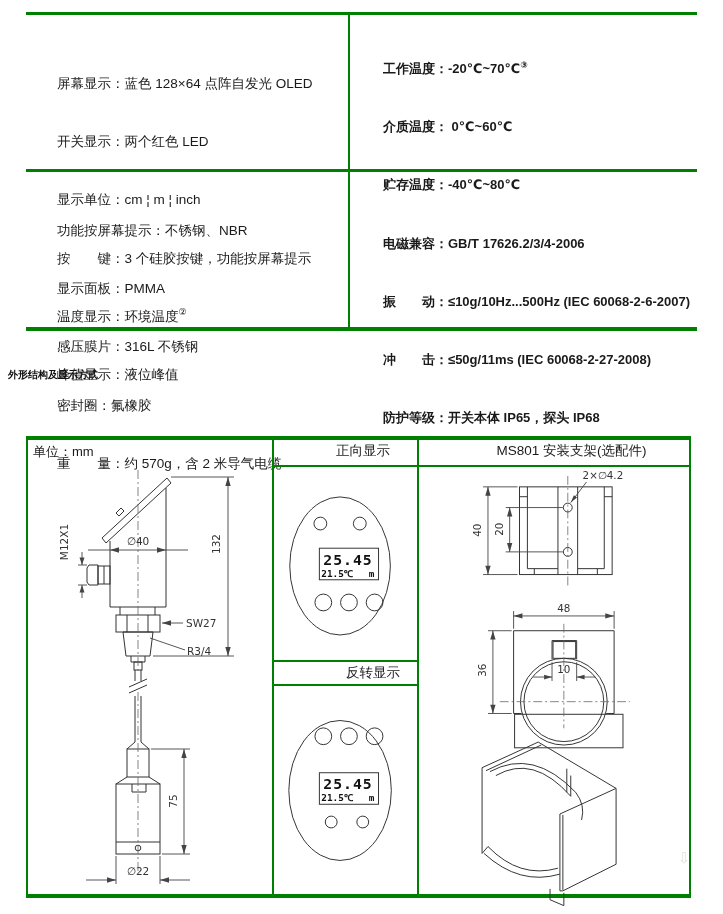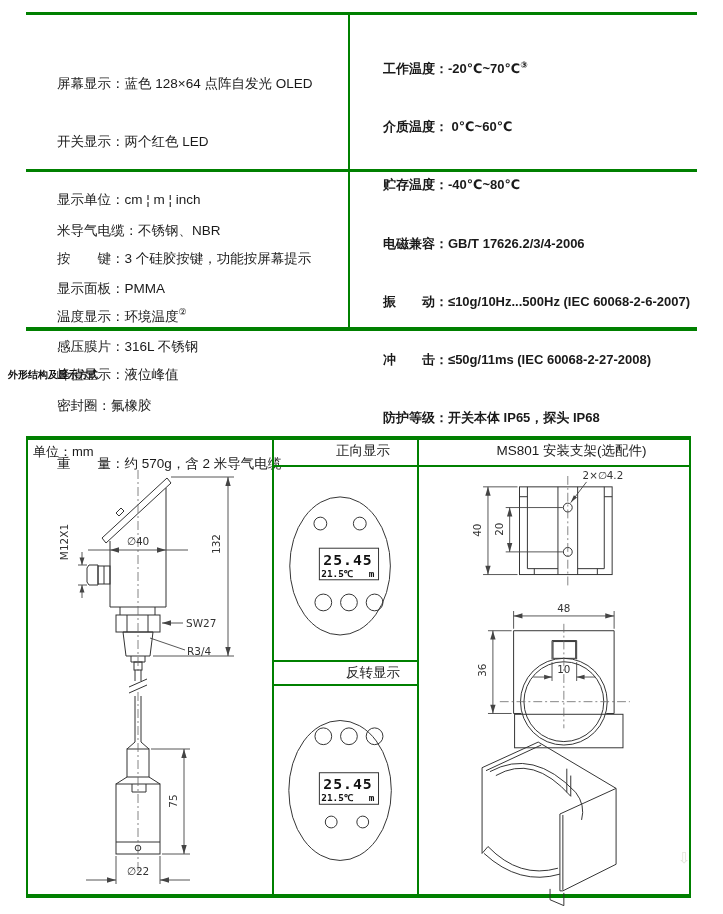--- a/index.html
+++ b/index.html
@@ -65,21 +65,21 @@
     <div class="spec-line"><span>工作温度：-20℃~70℃</span><sup>③</sup></div>
     <div class="spec-line"><span>介质温度： 0℃~60℃</span><sup></sup></div>
     <div class="spec-line"><span>贮存温度：-40℃~80℃</span><sup></sup></div>
     <div class="spec-line"><span>电磁兼容：GB/T 17626.2/3/4-2006</span><sup></sup></div>
     <div class="spec-line"><span>振　　动：≤10g/10Hz...500Hz (IEC 60068-2-6-2007)</span><sup></sup></div>
     <div class="spec-line"><span>冲　　击：≤50g/11ms (IEC 60068-2-27-2008)</span><sup></sup></div>
     <div class="spec-line"><span>防护等级：开关本体 IP65，探头 IP68</span><sup></sup></div>
   </div>
 
   <div class="spec-col col-r2l">
-    <div class="spec-line"><span>米导气电缆：不锈钢、NBR</span><sup></sup></div>
+    <div class="spec-line"><span>功能按屏幕提示：不锈钢、NBR</span><sup></sup></div>
     <div class="spec-line"><span>显示面板：PMMA</span><sup></sup></div>
     <div class="spec-line"><span>感压膜片：316L 不锈钢</span><sup></sup></div>
     <div class="spec-line"><span>密封圈：氟橡胶</span><sup></sup></div>
     <div class="spec-line"><span>重　　量：约 570g，含 2 米导气电缆</span><sup></sup></div>
   </div>
 </div>
 
 <div class="section-title">外形结构及显示方式</div>
 
 <div class="outline-table">

